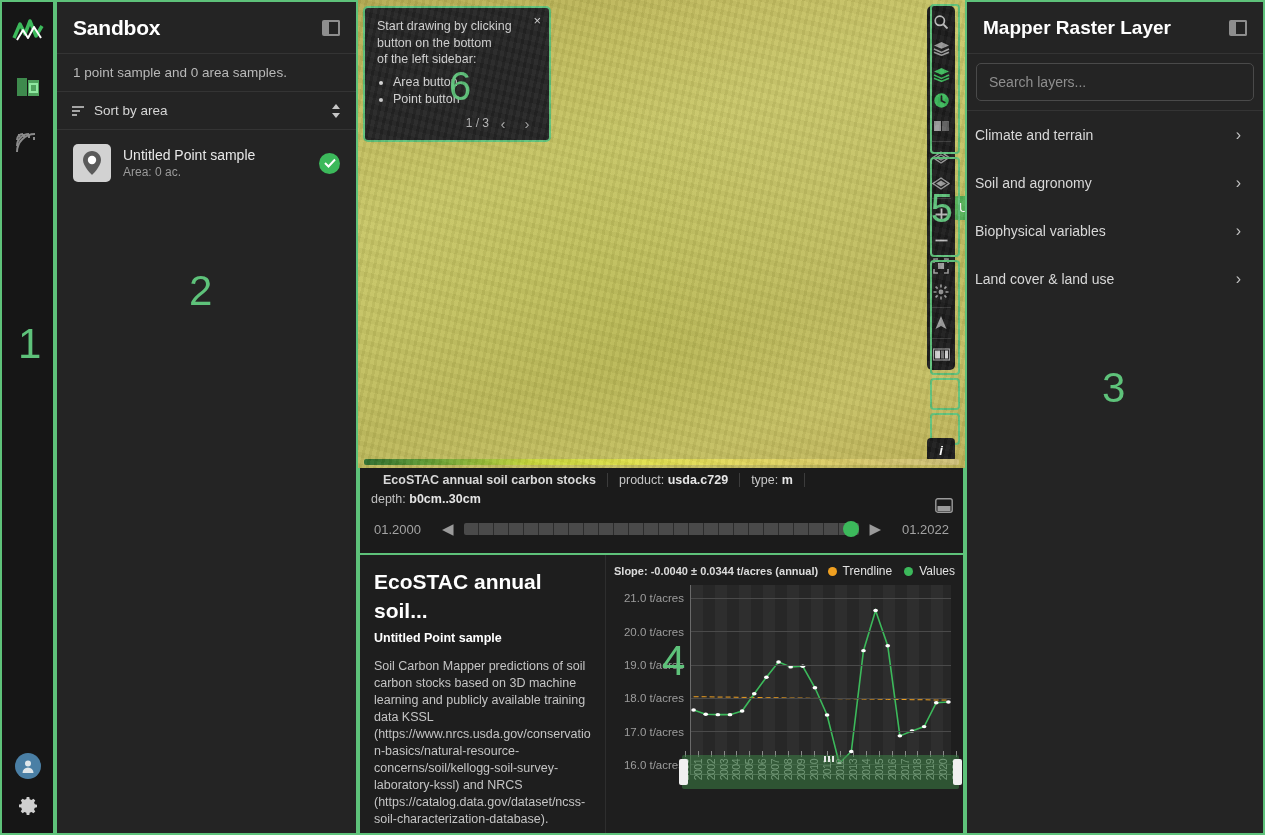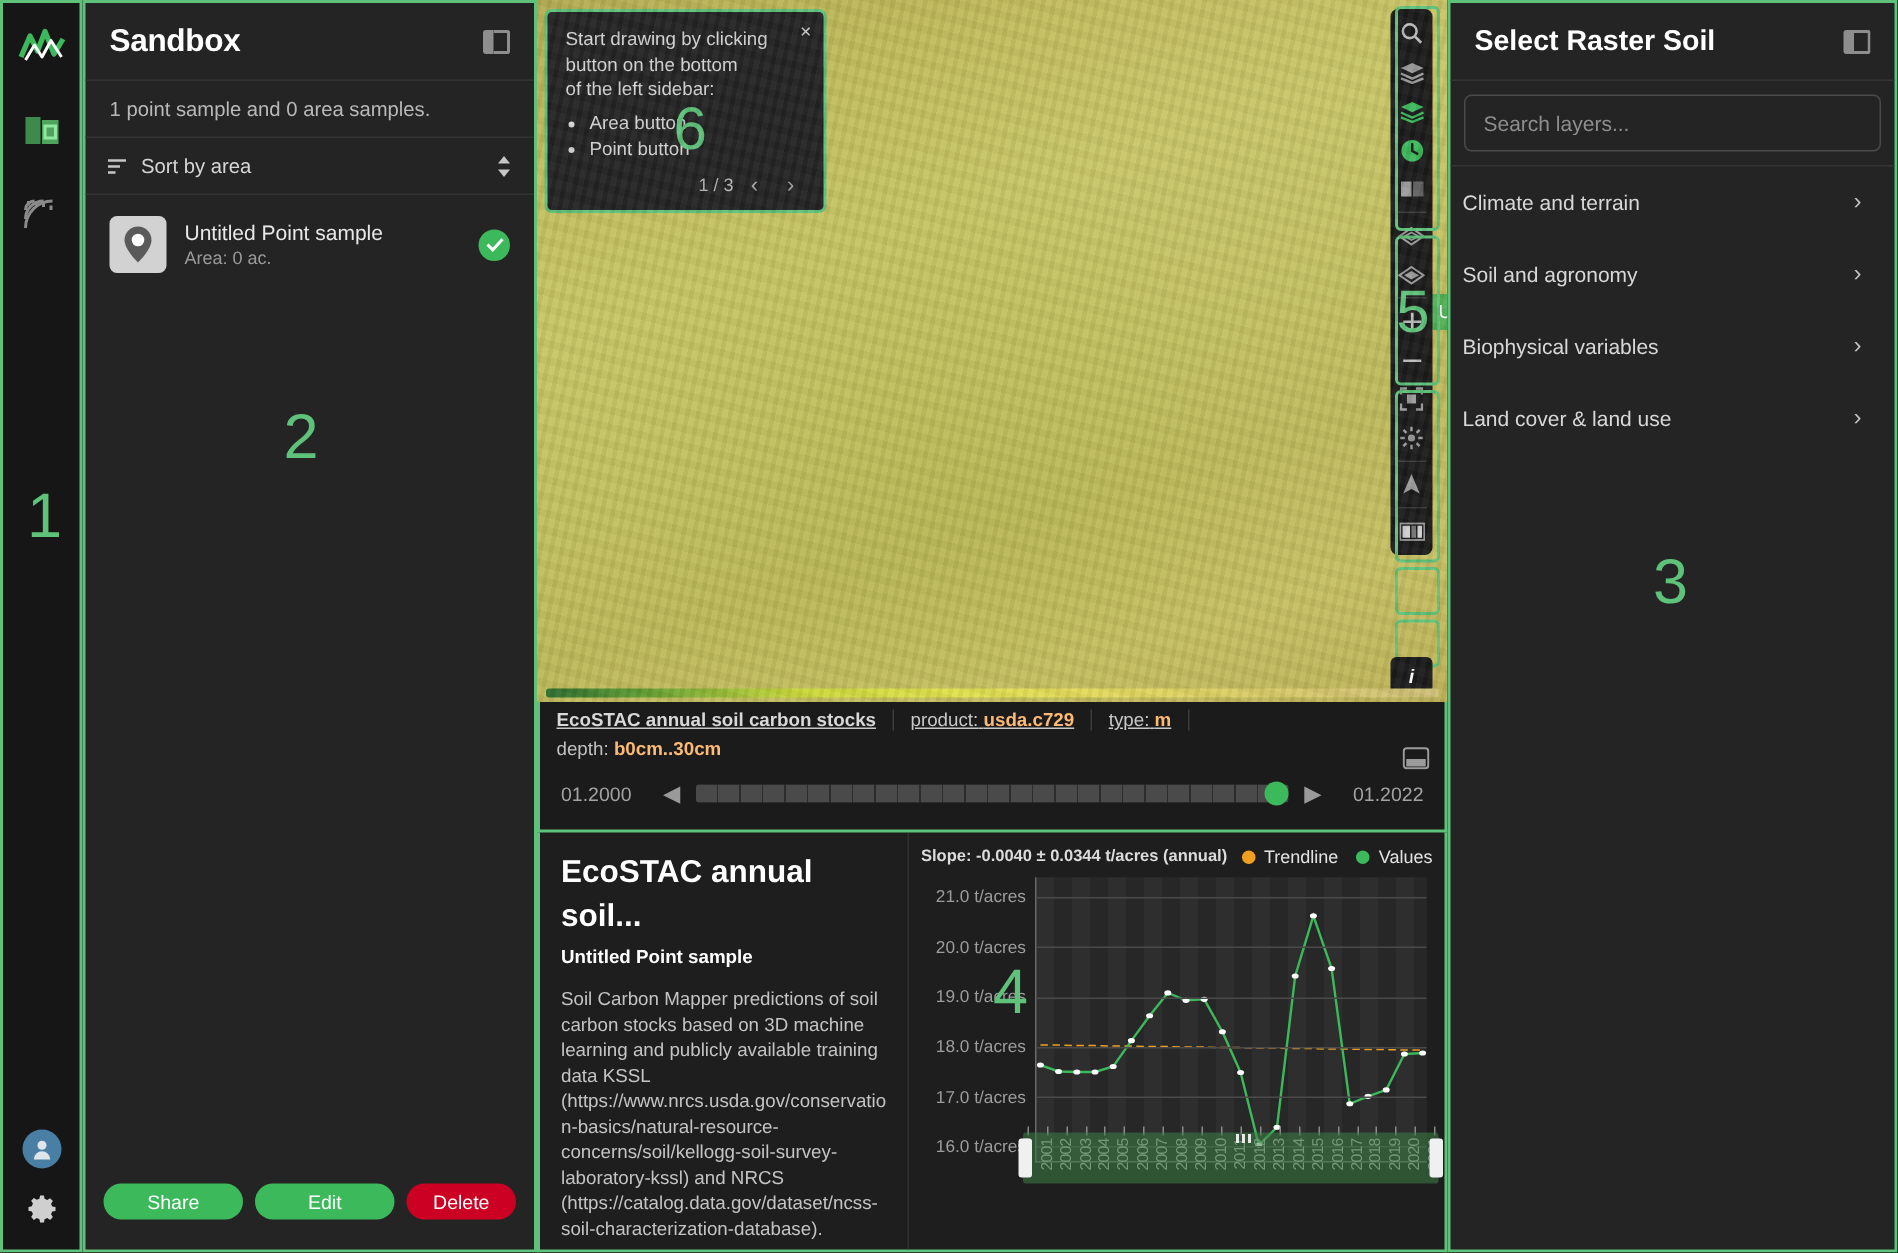--- a/index.html
+++ b/index.html
@@ -145,25 +145,25 @@
   .colorbar {
     position: absolute; left: 6px; right: 6px; bottom: 3px; height: 6px; border-radius: 2px;
     background: linear-gradient(90deg, #2b6b2b 0%, #5c9a32 10%, #c9d83a 28%, #dfe04a 45%, #e3d95c 62%, #d9ca66 80%, #cfc07a 100%);
   }
 
   
   .timebar {
     height: 87px; background: #1b1b1b; border: 2px solid #5ec27a; border-top: none;
     position: relative; color: #c8c8c8; font-size: 12.5px;
   }
-  .tb-row1 { display: flex; align-items: center; height: 22px; padding: 2px 8px 0 8px; gap: 0; text-decoration: underline; }
+  .tb-row1 { display: flex; align-items: center; height: 22px; padding: 2px 8px 0 20px; gap: 0; }
   .tb-seg { padding: 0 11px; white-space: nowrap; }
   .tb-seg:first-child { padding-left: 3px; font-weight: bold; color: #d8d8d8; }
   .tb-div { width: 1px; height: 14px; background: #3c3c3c; }
-  .tb-b { color: #fdba74; font-weight: bold; }
+  .tb-b { color: #e5e5e5; font-weight: bold; }
   .tb-row2 { height: 24px; padding: 2px 11px; color: #c0c0c0; }
   .tb-chip {
     position: absolute; left: 733px; top: 26px; background: #3cb95b; color: #fff;
     font-size: 12.5px; font-weight: bold; border-radius: 4px; padding: 5px 11px;
   }
   .tb-chip::after {
     content: ""; position: absolute; left: 50%; margin-left: -5px; bottom: -7px;
     border-left: 5px solid transparent; border-right: 5px solid transparent; border-top: 7px solid #3cb95b;
   }
   .tb-panel-icon { position: absolute; right: 10px; top: 30px; width: 18px; height: 15px; cursor: pointer; }
@@ -343,25 +343,20 @@
         <div class="sample-area">Area: 0 ac.</div>
       </div>
       <div class="check-badge">
         <svg width="12" height="10" viewBox="0 0 12 10">
             <path d="M1 5 L4.5 8.5 L11 1.5" stroke="#fff" stroke-width="2" fill="none"></path>
           </svg>
       </div>
     </div>
     <div class="sb-num">2</div>
     <div class="sb-actions">
-      <div class="btn-row">
-        <button class="btn btn-green btn-share">Share</button>
-        <button class="btn btn-green btn-edit">Edit</button>
-        <button class="btn btn-red btn-delete">Delete</button>
-      </div>
     </div>
   </div>
 
   <div class="mapcol">
     <div class="map">
 
       <div class="tour">
         <div class="tour-close">×</div>
         <div>Start drawing by clicking</div>
         <div>button on the bottom</div>
@@ -643,21 +638,21 @@
           <div class="ch-range-handle" style="left:-3px"></div>
           <div class="ch-range-handle" style="right:-3px"></div>
           <div class="ch-range-grip" style="left:53%"></div>
         </div>
       </div>
     </div>
   </div>
 
   <div class="rightpanel">
     <div class="rp-header">
-      <div class="rp-title">Select Raster Soil</div>
+      <div class="rp-title">Mapper Raster Layer</div>
       <div class="panel-toggle">
           <div class="pt-l"></div>
           <div class="pt-r"></div>
         </div>
     </div>
     <div class="rp-searchwrap">
       <input class="rp-search" type="text" placeholder="Search layers..." style="">
     </div>
     <div class="rp-item">
       <span>Climate and terrain</span>

